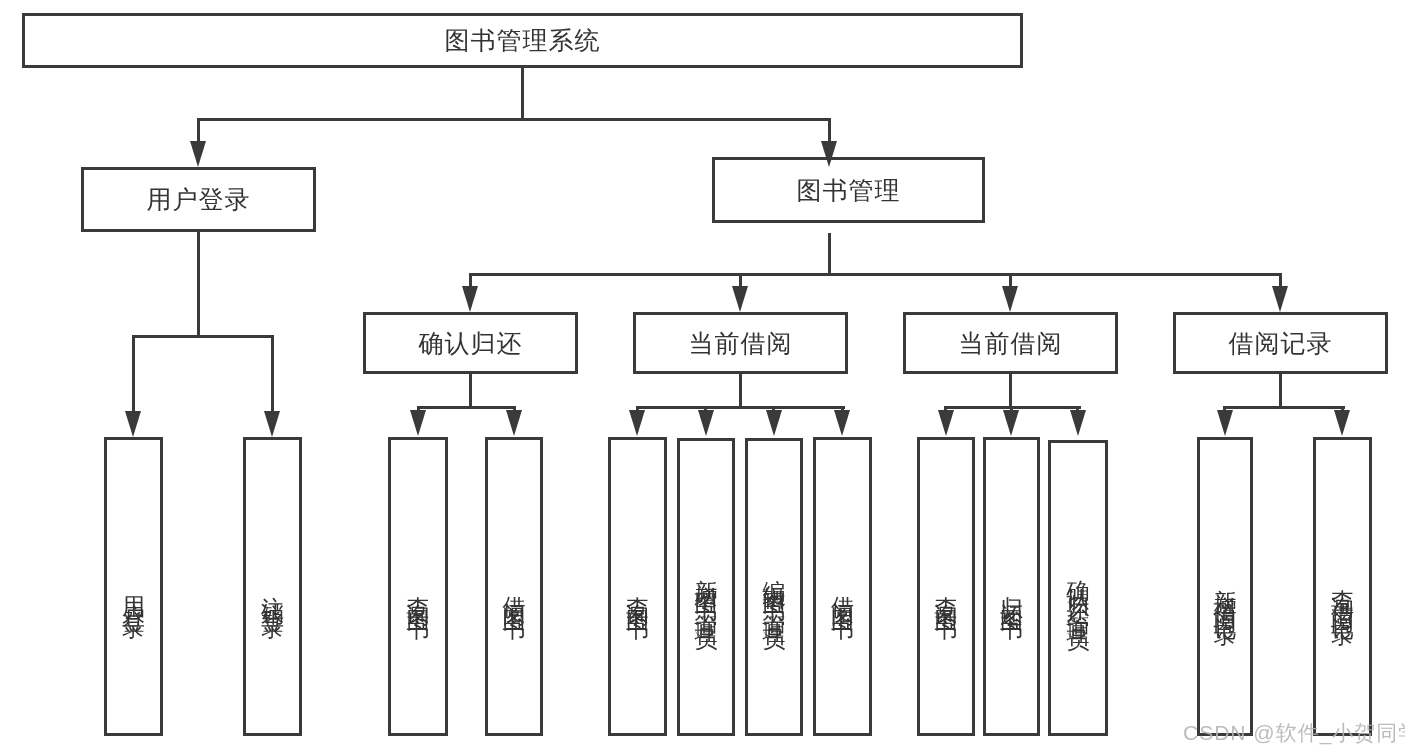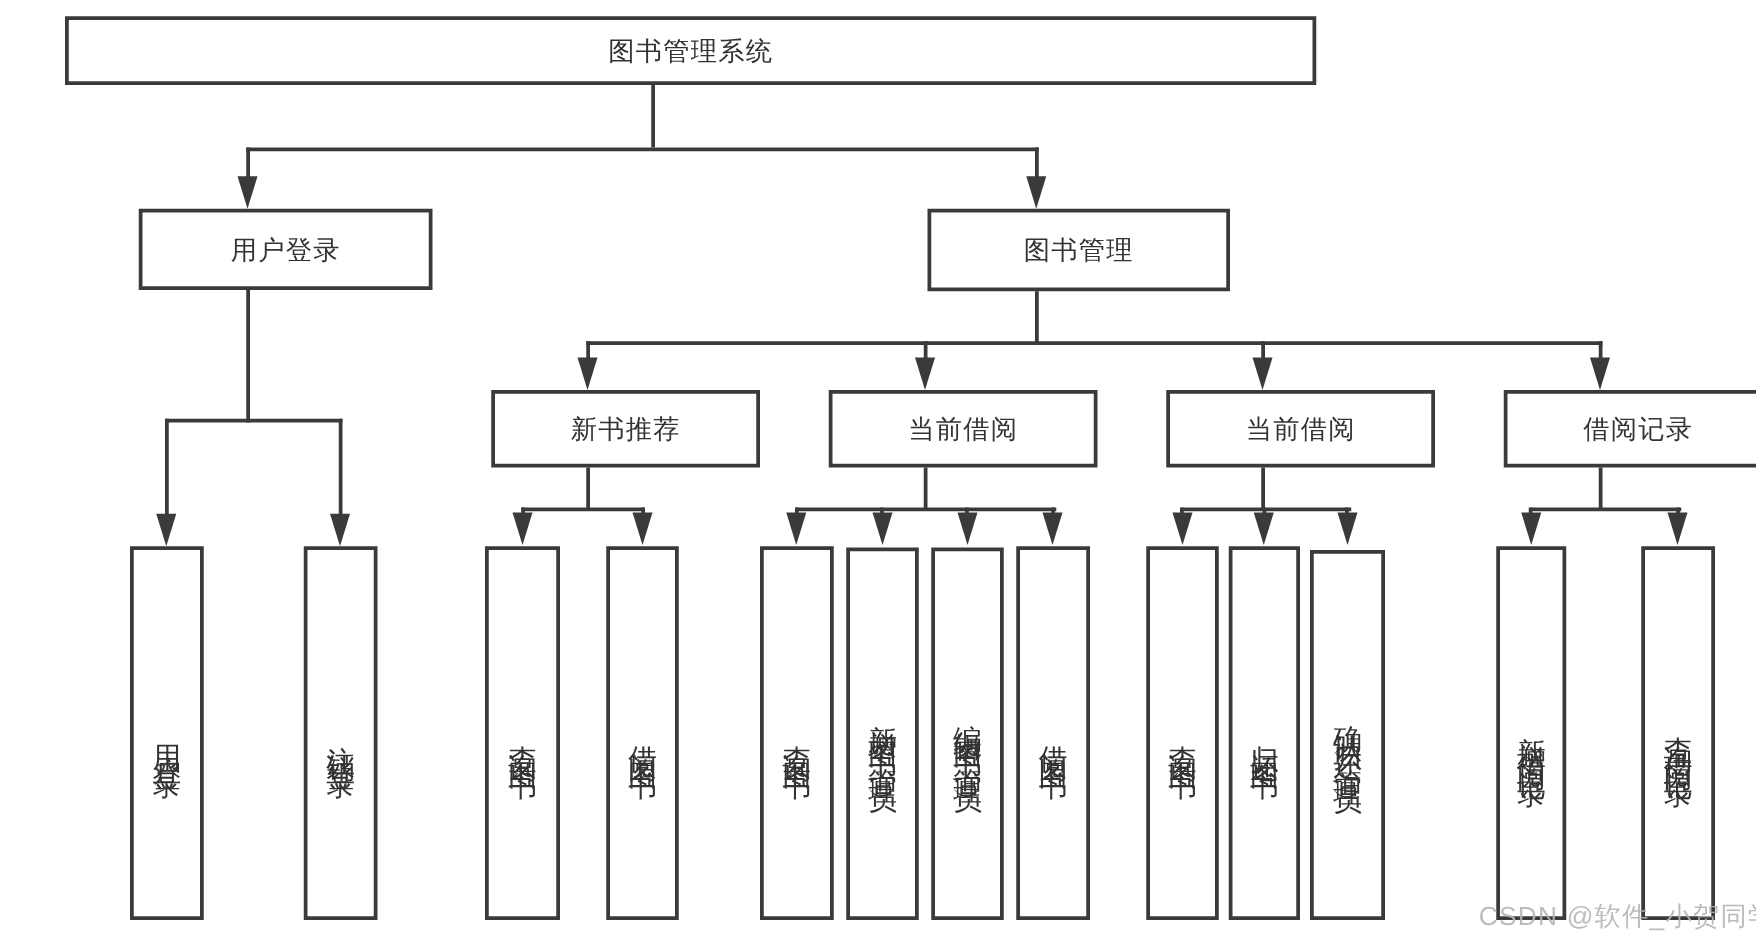--- a/index.html
+++ b/index.html
@@ -13,21 +13,21 @@
     position:relative;width:1405px;height:747px;background:var(--bg);
     font-family:"Liberation Sans","DejaVu Sans",sans-serif;
     overflow:hidden;
   }
   .node{
     position:absolute;box-sizing:border-box;
     border:3px solid var(--line);background:#fff;
     display:flex;align-items:center;justify-content:center;
     color:var(--text);
   }
-  .h-node{font-size:21px;letter-spacing:1px;white-space:nowrap;margin-left:30px;}
+  .h-node{font-size:25px;letter-spacing:1px;white-space:nowrap;}
   .v-node{
     writing-mode:vertical-rl;text-orientation:mixed;
     font-size:23px;letter-spacing:7px;line-height:1;
     padding-top:10px;
   }
   .line{position:absolute;background:var(--line);}
   .arrow{
     position:absolute;width:0;height:0;
     border-left:8px solid transparent;
     border-right:8px solid transparent;
@@ -40,23 +40,23 @@
   }
 </style>
 </head>
 <body>
 
 <div class="stage">
 
   <div class="node h-node" style="left:22px;top:13px;width:1001px;height:55px">图书管理系统</div>
 
   <div class="node h-node" style="left:81px;top:167px;width:235px;height:65px">用户登录</div>
-  <div class="node h-node" style="left:712px;top:167px;width:242px;height:66px">图书管理</div>
+  <div class="node h-node" style="left:712px;top:157px;width:273px;height:66px">图书管理</div>
 
-  <div class="node h-node" style="left:363px;top:312px;width:215px;height:62px">新书推荐</div>
+  <div class="node h-node" style="left:363px;top:312px;width:215px;height:62px">确认归还</div>
   <div class="node h-node" style="left:633px;top:312px;width:215px;height:62px">当前借阅</div>
   <div class="node h-node" style="left:1173px;top:312px;width:215px;height:62px">借阅记录</div>
   <div class="node h-node" style="left:903px;top:312px;width:215px;height:62px">当前借阅</div>
 
   <div class="node v-node" style="left:104px;top:437px;width:59px;height:299px">用户登录</div>
   <div class="node v-node" style="left:243px;top:437px;width:59px;height:299px">注销登录</div>
 
   <div class="node v-node" style="left:388px;top:437px;width:60px;height:299px">查询图书</div>
   <div class="node v-node" style="left:485px;top:437px;width:58px;height:299px">借阅图书</div>
 

